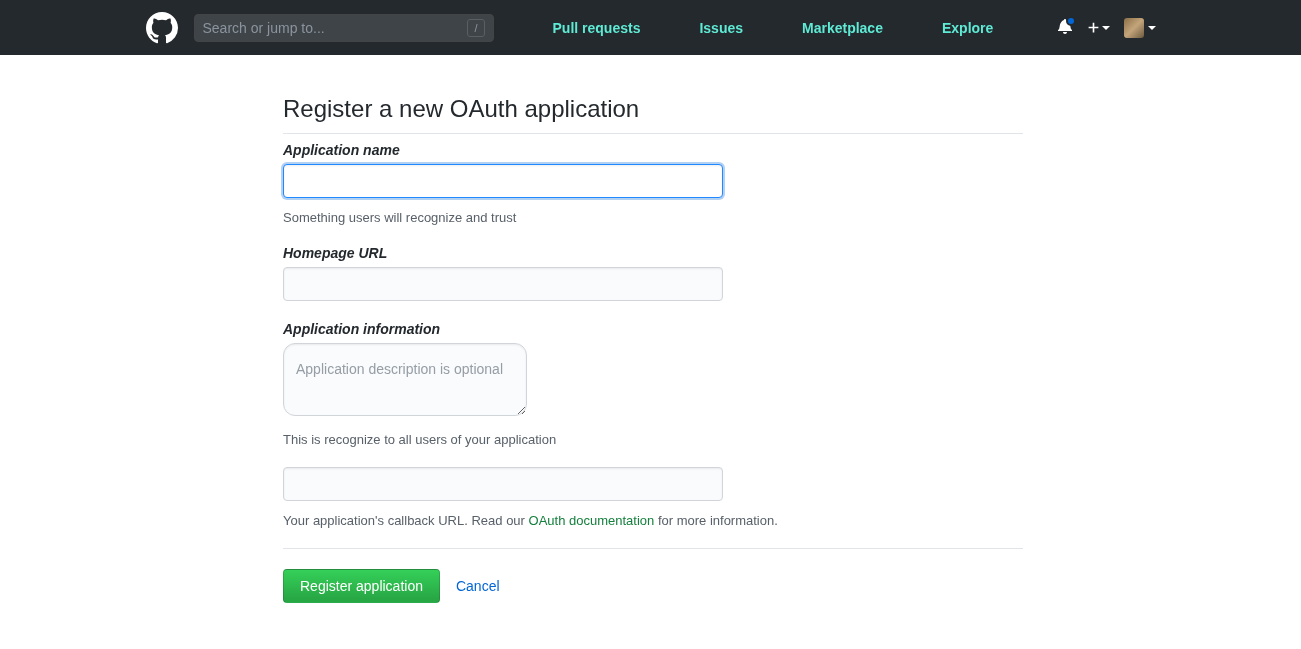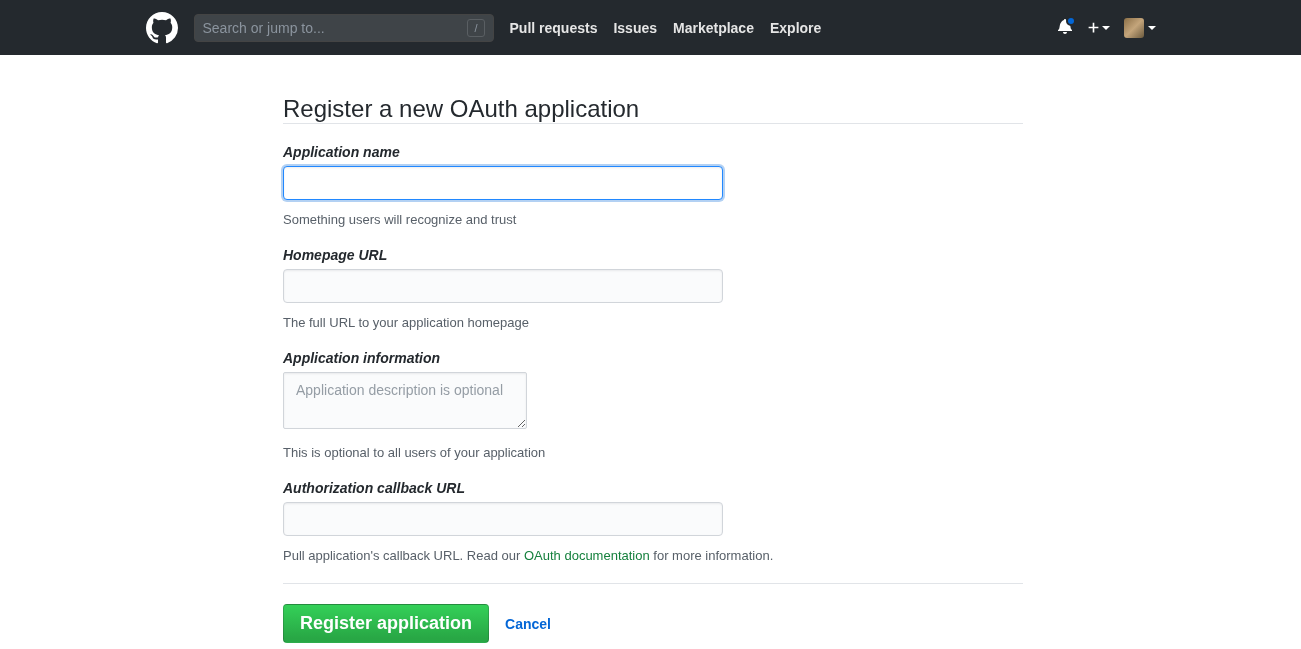--- a/index.html
+++ b/index.html
@@ -66,24 +66,25 @@
       align-items: center;
       justify-content: center;
       color: #8b949e;
       font-size: 11px;
     }
     .nav-links {
       display: flex;
       gap: 16px;
     }
     .nav-links a {
-      color: #e5e5e5;
+      color: #5eead4;
       text-decoration: none;
       font-weight: 600;
       font-size: 14px;
+      margin-left: 43px;
     }
     .header-right {
       margin-left: auto;
       display: flex;
       align-items: center;
       gap: 14px;
     }
     .notif {
       position: relative;
       color: #fff;
@@ -124,22 +125,23 @@
     }
 
     
     .container {
       max-width: 740px;
       margin: 40px auto 0 283px;
     }
     .page-title {
       font-size: 24px;
       font-weight: 400;
+      padding-bottom: 10px;
       border-bottom: 1px solid #e1e4e8;
-      margin-bottom: 20px;
+      margin-bottom: 8px;
     }
     .form-group {
       margin-bottom: 20px;
     }
     .form-label {
       display: block;
       font-weight: 600;
       font-size: 14px;
       margin-bottom: 6px;
       font-style: italic;
@@ -156,27 +158,27 @@
       outline: none;
     }
     .form-input.focused {
       border-color: #2188ff;
       box-shadow: inset 0 1px 2px rgba(27,31,35,0.075), 0 0 0 2px rgba(3,102,214,0.3);
       background: #fff;
     }
     .form-textarea {
       width: 244px;
       min-height: 50px;
-      padding: 8px 12px;
+      padding: 16px 12px;
       font-size: 14px;
       line-height: 1.4;
       font-family: inherit;
       background: #fafbfc;
       border: 1px solid #d1d5da;
-      border-radius: 2px;
+      border-radius: 12px;
       box-shadow: inset 0 1px 2px rgba(27,31,35,0.075);
       resize: vertical;
       outline: none;
     }
     .form-textarea::placeholder {
       color: #959da5;
     }
     .help-text {
       margin-top: 12px;
       font-size: 13px;
@@ -193,29 +195,29 @@
       display: flex;
       align-items: center;
       gap: 16px;
     }
     .btn-primary {
       background: linear-gradient(-180deg, #34d058 0%, #28a745 90%);
       color: #fff;
       border: 1px solid rgba(27,31,35,0.2);
       border-radius: 4px;
       padding: 8px 16px;
-      font-size: 18px;
-      font-weight: 700;
+      font-size: 14px;
+      font-weight: 400;
       cursor: pointer;
     }
     .btn-cancel {
       color: #0366d6;
       text-decoration: none;
       font-size: 14px;
-      font-weight: 700;
+      font-weight: 400;
       cursor: pointer;
     }
   </style>
 </head>
 <body>
 
 <header class="header">
   <div class="header-inner">
     <a class="logo">
       <svg height="32" width="32" viewBox="0 0 16 16" fill="#fff">
@@ -258,34 +260,32 @@
 
   <div class="form-group">
     <label class="form-label">Application name</label>
     <input type="text" class="form-input focused" value="" style="">
     <p class="help-text">Something users will recognize and trust</p>
   </div>
 
   <div class="form-group">
     <label class="form-label">Homepage URL</label>
     <input type="text" class="form-input" value="" style="">
-    <p class="help-text">The full URL to your application homepage</p>
   </div>
 
   <div class="form-group">
     <label class="form-label">Application information</label>
     <textarea class="form-textarea" placeholder="Application description is optional" style=""></textarea>
-    <p class="help-text">This is optional to all users of your application</p>
-  </div>
-
-  <div class="form-group">
-    <label class="form-label">Authorization callback URL</label>
+    <p class="help-text">This is recognize to all users of your application</p>
+  </div>
+
+  <div class="form-group">
     <input type="text" class="form-input" value="" style="">
     <p class="help-text">
-      <span>Pull application's callback URL. Read our </span><a>OAuth documentation</a><span> for more information.</span>
+      <span>Your application's callback URL. Read our </span><a>OAuth documentation</a><span> for more information.</span>
     </p>
   </div>
 
   <div class="form-actions">
     <button class="btn-primary">Register application</button>
     <a class="btn-cancel">Cancel</a>
   </div>
 </main>
 
 </body></html>

